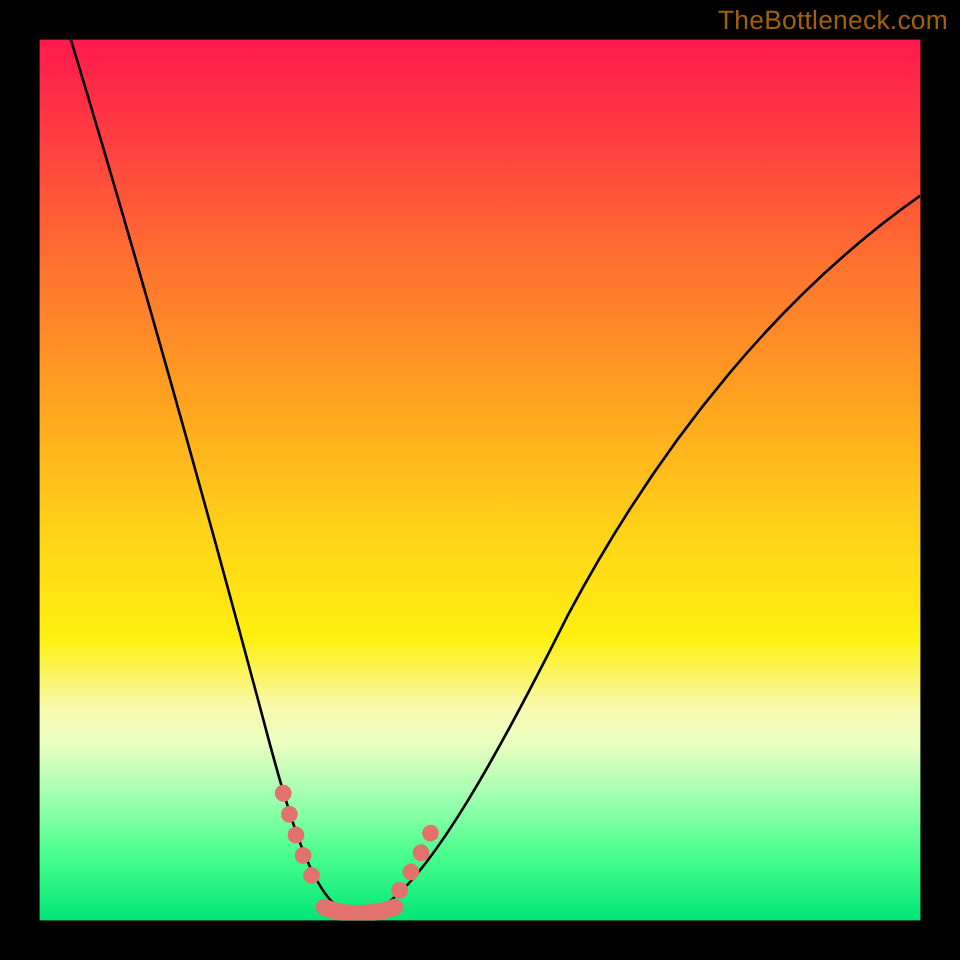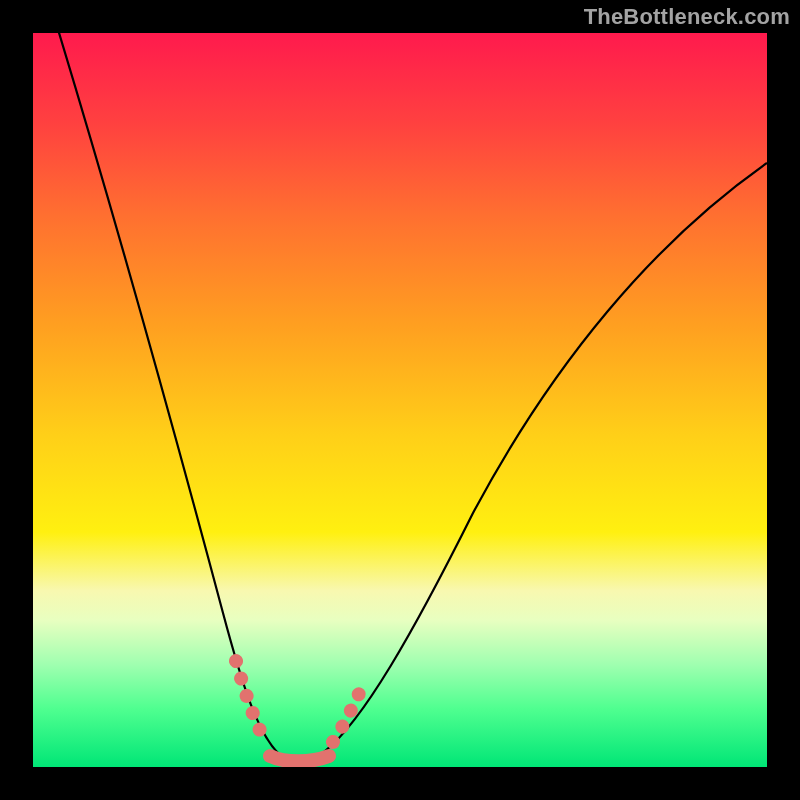--- a/index.html
+++ b/index.html
@@ -8,24 +8,24 @@
     width: 800px;
     height: 800px;
     background: #000;
     position: relative;
     overflow: hidden;
   }
   .watermark {
     position: absolute;
     top: 4px;
     right: 10px;
-    color: #a3a3a3;
+    color: #a16207;
     font-family: Arial, Helvetica, sans-serif;
     font-size: 22px;
-    font-weight: bold;
+    font-weight: normal;
     z-index: 20;
     letter-spacing: 0.2px;
   }
   .plot-area {
     position: absolute;
     left: 33px;
     top: 33px;
     width: 734px;
     height: 734px;
     background: linear-gradient(to bottom,

